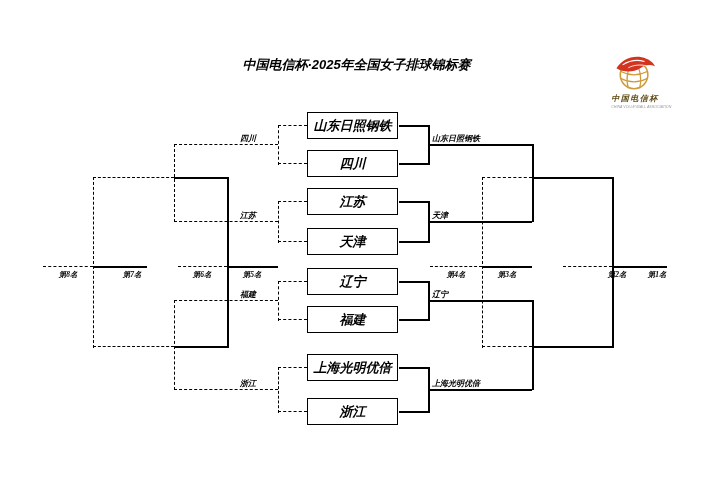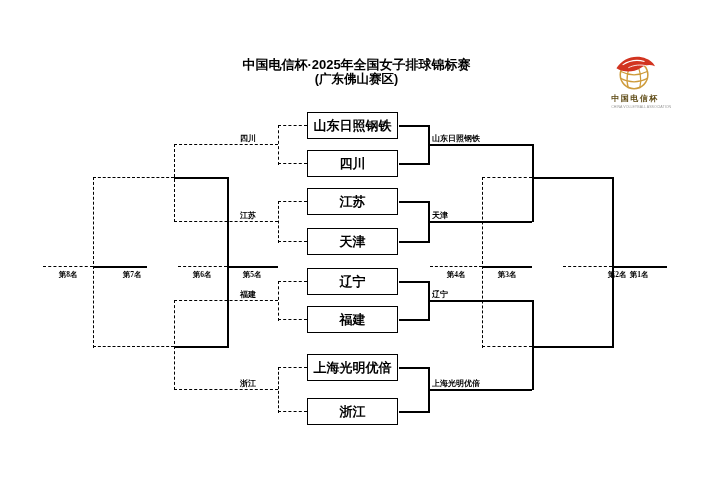--- a/index.html
+++ b/index.html
@@ -1,17 +1,17 @@
 <!DOCTYPE html>
 <html><head>
 <meta charset="utf-8">
 <style>
   html,body{margin:0;padding:0;background:#fff;}
   .page{position:relative;width:713px;height:434px;background:#ffffff;overflow:hidden;
-        font-family:"Liberation Sans",sans-serif;color:#000;}
+        font-family:"Liberation Sans",sans-serif;color:#000;font-style:italic;}
   
   .title-block{position:absolute;top:57px;left:0;width:713px;text-align:center;
                font-weight:bold;line-height:15px;}
   .t1{font-size:13px;}
   .t2,.t3{font-size:12.5px;}
   
   .logo{position:absolute;left:602px;top:52px;width:66px;text-align:center;}
   .logo svg{display:block;margin:0 auto;}
   .logo-name{font-size:8px;font-weight:bold;color:#5E4A14;letter-spacing:1.5px;
              white-space:nowrap;margin-top:1px;font-family:"Liberation Serif",serif;}
@@ -33,21 +33,20 @@
   .ll{left:190px;width:66px;text-align:right;}
   .rank{top:270px;width:40px;text-align:center;font-size:7.5px;}
 </style>
 </head>
 <body>
 
 <div class="page">
 
   <div class="title-block">
     <div class="t1">中国电信杯·2025年全国女子排球锦标赛</div>
-    <div class="t2">(广东佛山赛区)</div>
   </div>
 
   <div class="logo">
     <svg width="46" height="40" viewBox="0 0 46 42">
       <circle cx="22" cy="24" r="14.5" fill="#fff" stroke="#CE9B3B" stroke-width="1.6"></circle>
       <path d="M22 9.5 C15 16 13 28 16 38" fill="none" stroke="#CE9B3B" stroke-width="1.3"></path>
       <path d="M22 9.5 C28.5 16 30.5 28 28 38" fill="none" stroke="#CE9B3B" stroke-width="1.3"></path>
       <path d="M7.8 27.5 C17 32.5 27 32.5 36.2 27.5" fill="none" stroke="#CE9B3B" stroke-width="1.3"></path>
       <path d="M8.2 20.5 C17 25 27 25 35.8 20.5" fill="none" stroke="#CE9B3B" stroke-width="1.3"></path>
       <path d="M3.5 17 C9 8.5 19 3.5 30 5.5 C37 7 42 10.5 44 15 C38.5 12.5 34 13.5 28.5 17 C21 21.5 11 21.5 3.5 17 Z" fill="#D23420"></path>
@@ -136,15 +135,15 @@
   <div class="lbl ll" style="top:289px">福建</div>
   <div class="lbl ll" style="top:378px">浙江</div>
 
   <div class="lbl rank" style="left:48px">第8名</div>
   <div class="lbl rank" style="left:112px">第7名</div>
   <div class="lbl rank" style="left:182px">第6名</div>
   <div class="lbl rank" style="left:232px">第5名</div>
   <div class="lbl rank" style="left:436px">第4名</div>
   <div class="lbl rank" style="left:487px">第3名</div>
   <div class="lbl rank" style="left:597px">第2名</div>
-  <div class="lbl rank" style="left:619px">第1名</div>
+  <div class="lbl rank" style="left:637px">第1名</div>
 
 </div>
 
 </body></html>

